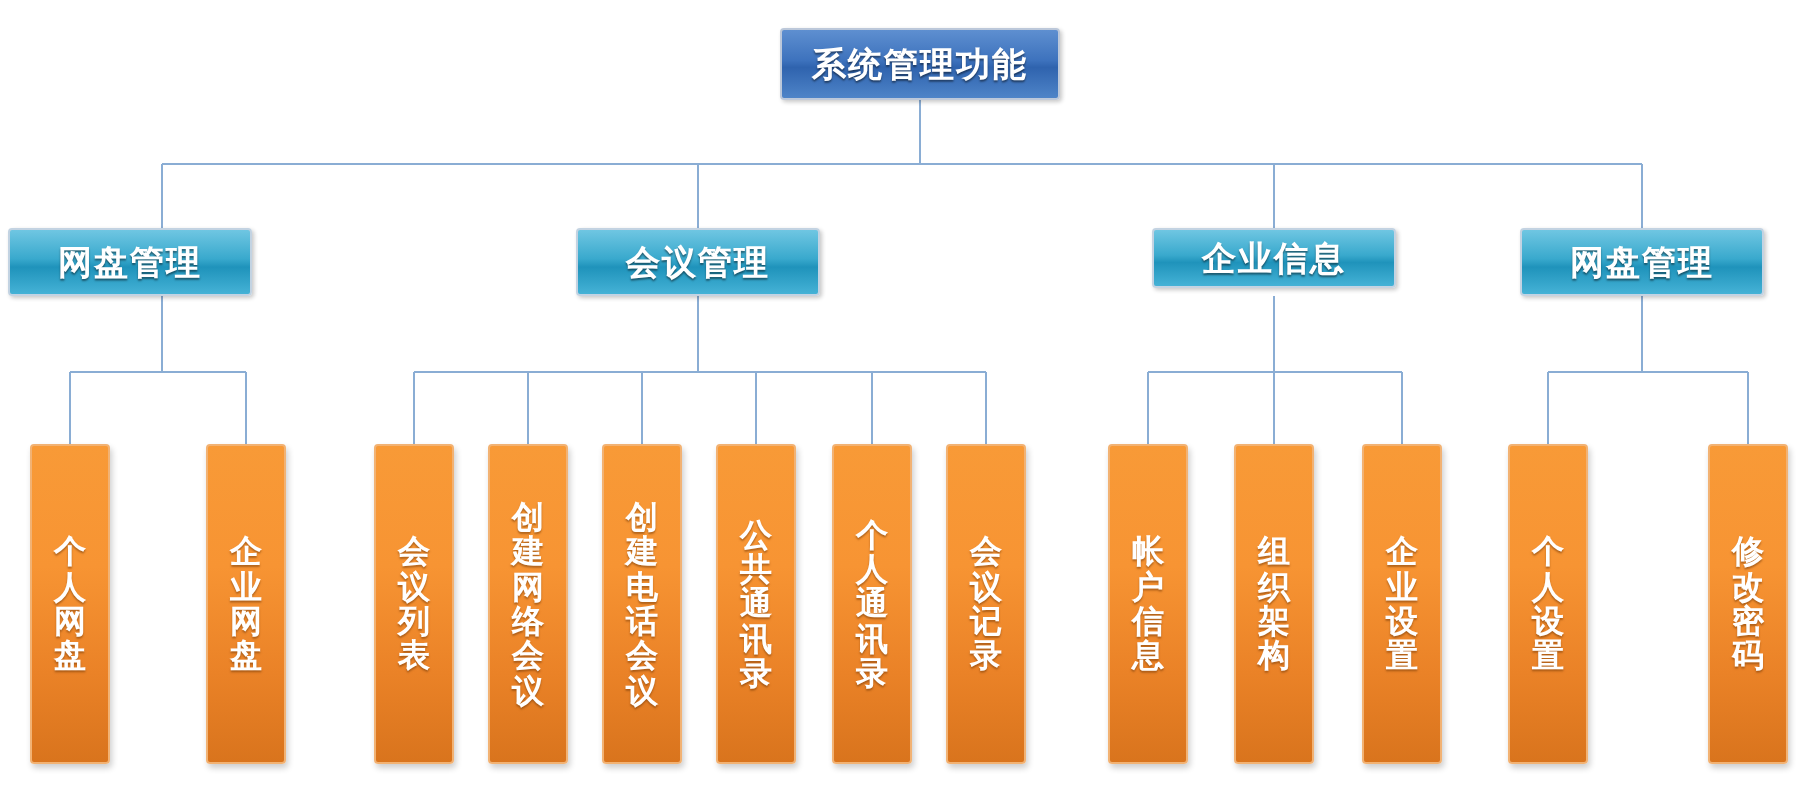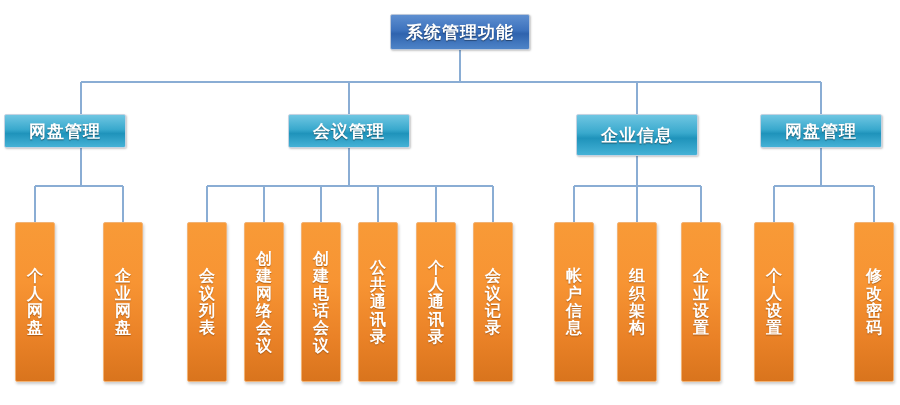--- a/index.html
+++ b/index.html
@@ -185,21 +185,21 @@
 通
 讯
 录</span>
       </div>
       <div class="node node-leaf" style="left: 473px; top: 222px; width: 40px; height: 160px;">
         <span class="node-label">会
 议
 记
 录</span>
       </div>
-      <div class="node node-branch" style="left: 576px; top: 114px; width: 122px; height: 42px;">
+      <div class="node node-branch" style="left: 576px; top: 114px; width: 122px; height: 30px;">
         <span class="node-label">企业信息</span>
       </div>
       <div class="node node-leaf" style="left: 554px; top: 222px; width: 40px; height: 160px;">
         <span class="node-label">帐
 户
 信
 息</span>
       </div>
       <div class="node node-leaf" style="left: 617px; top: 222px; width: 40px; height: 160px;">
         <span class="node-label">组

